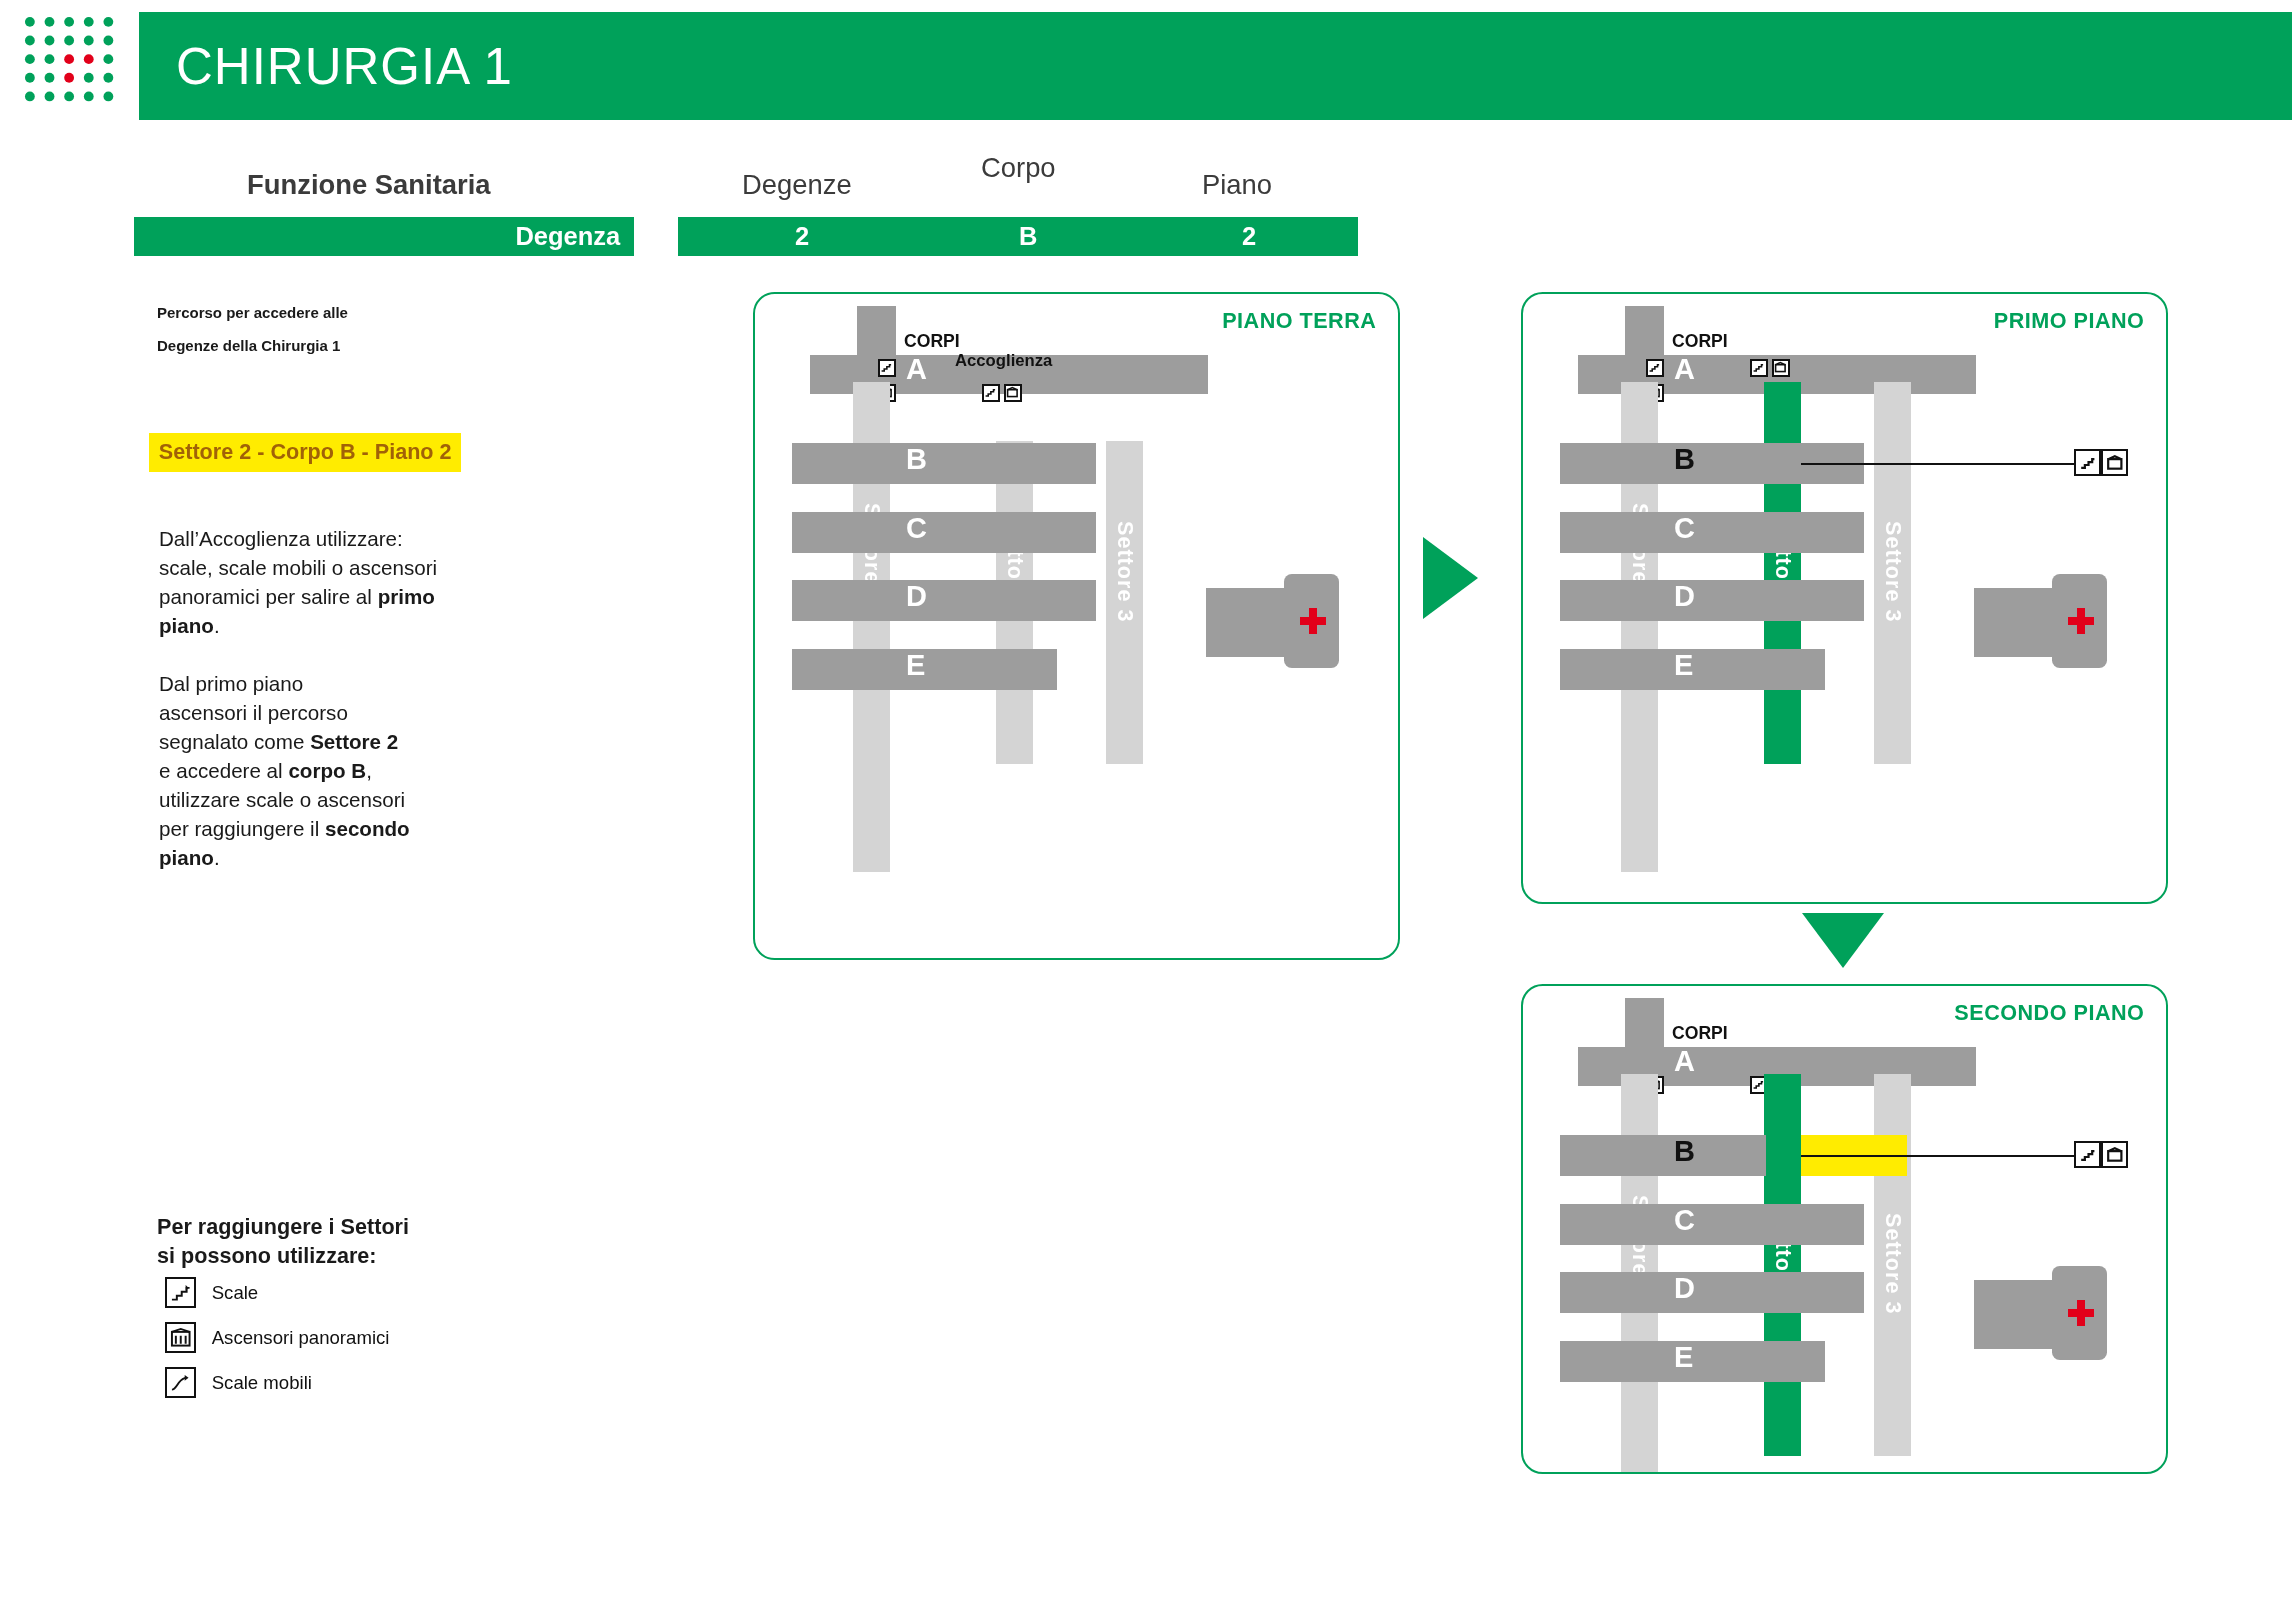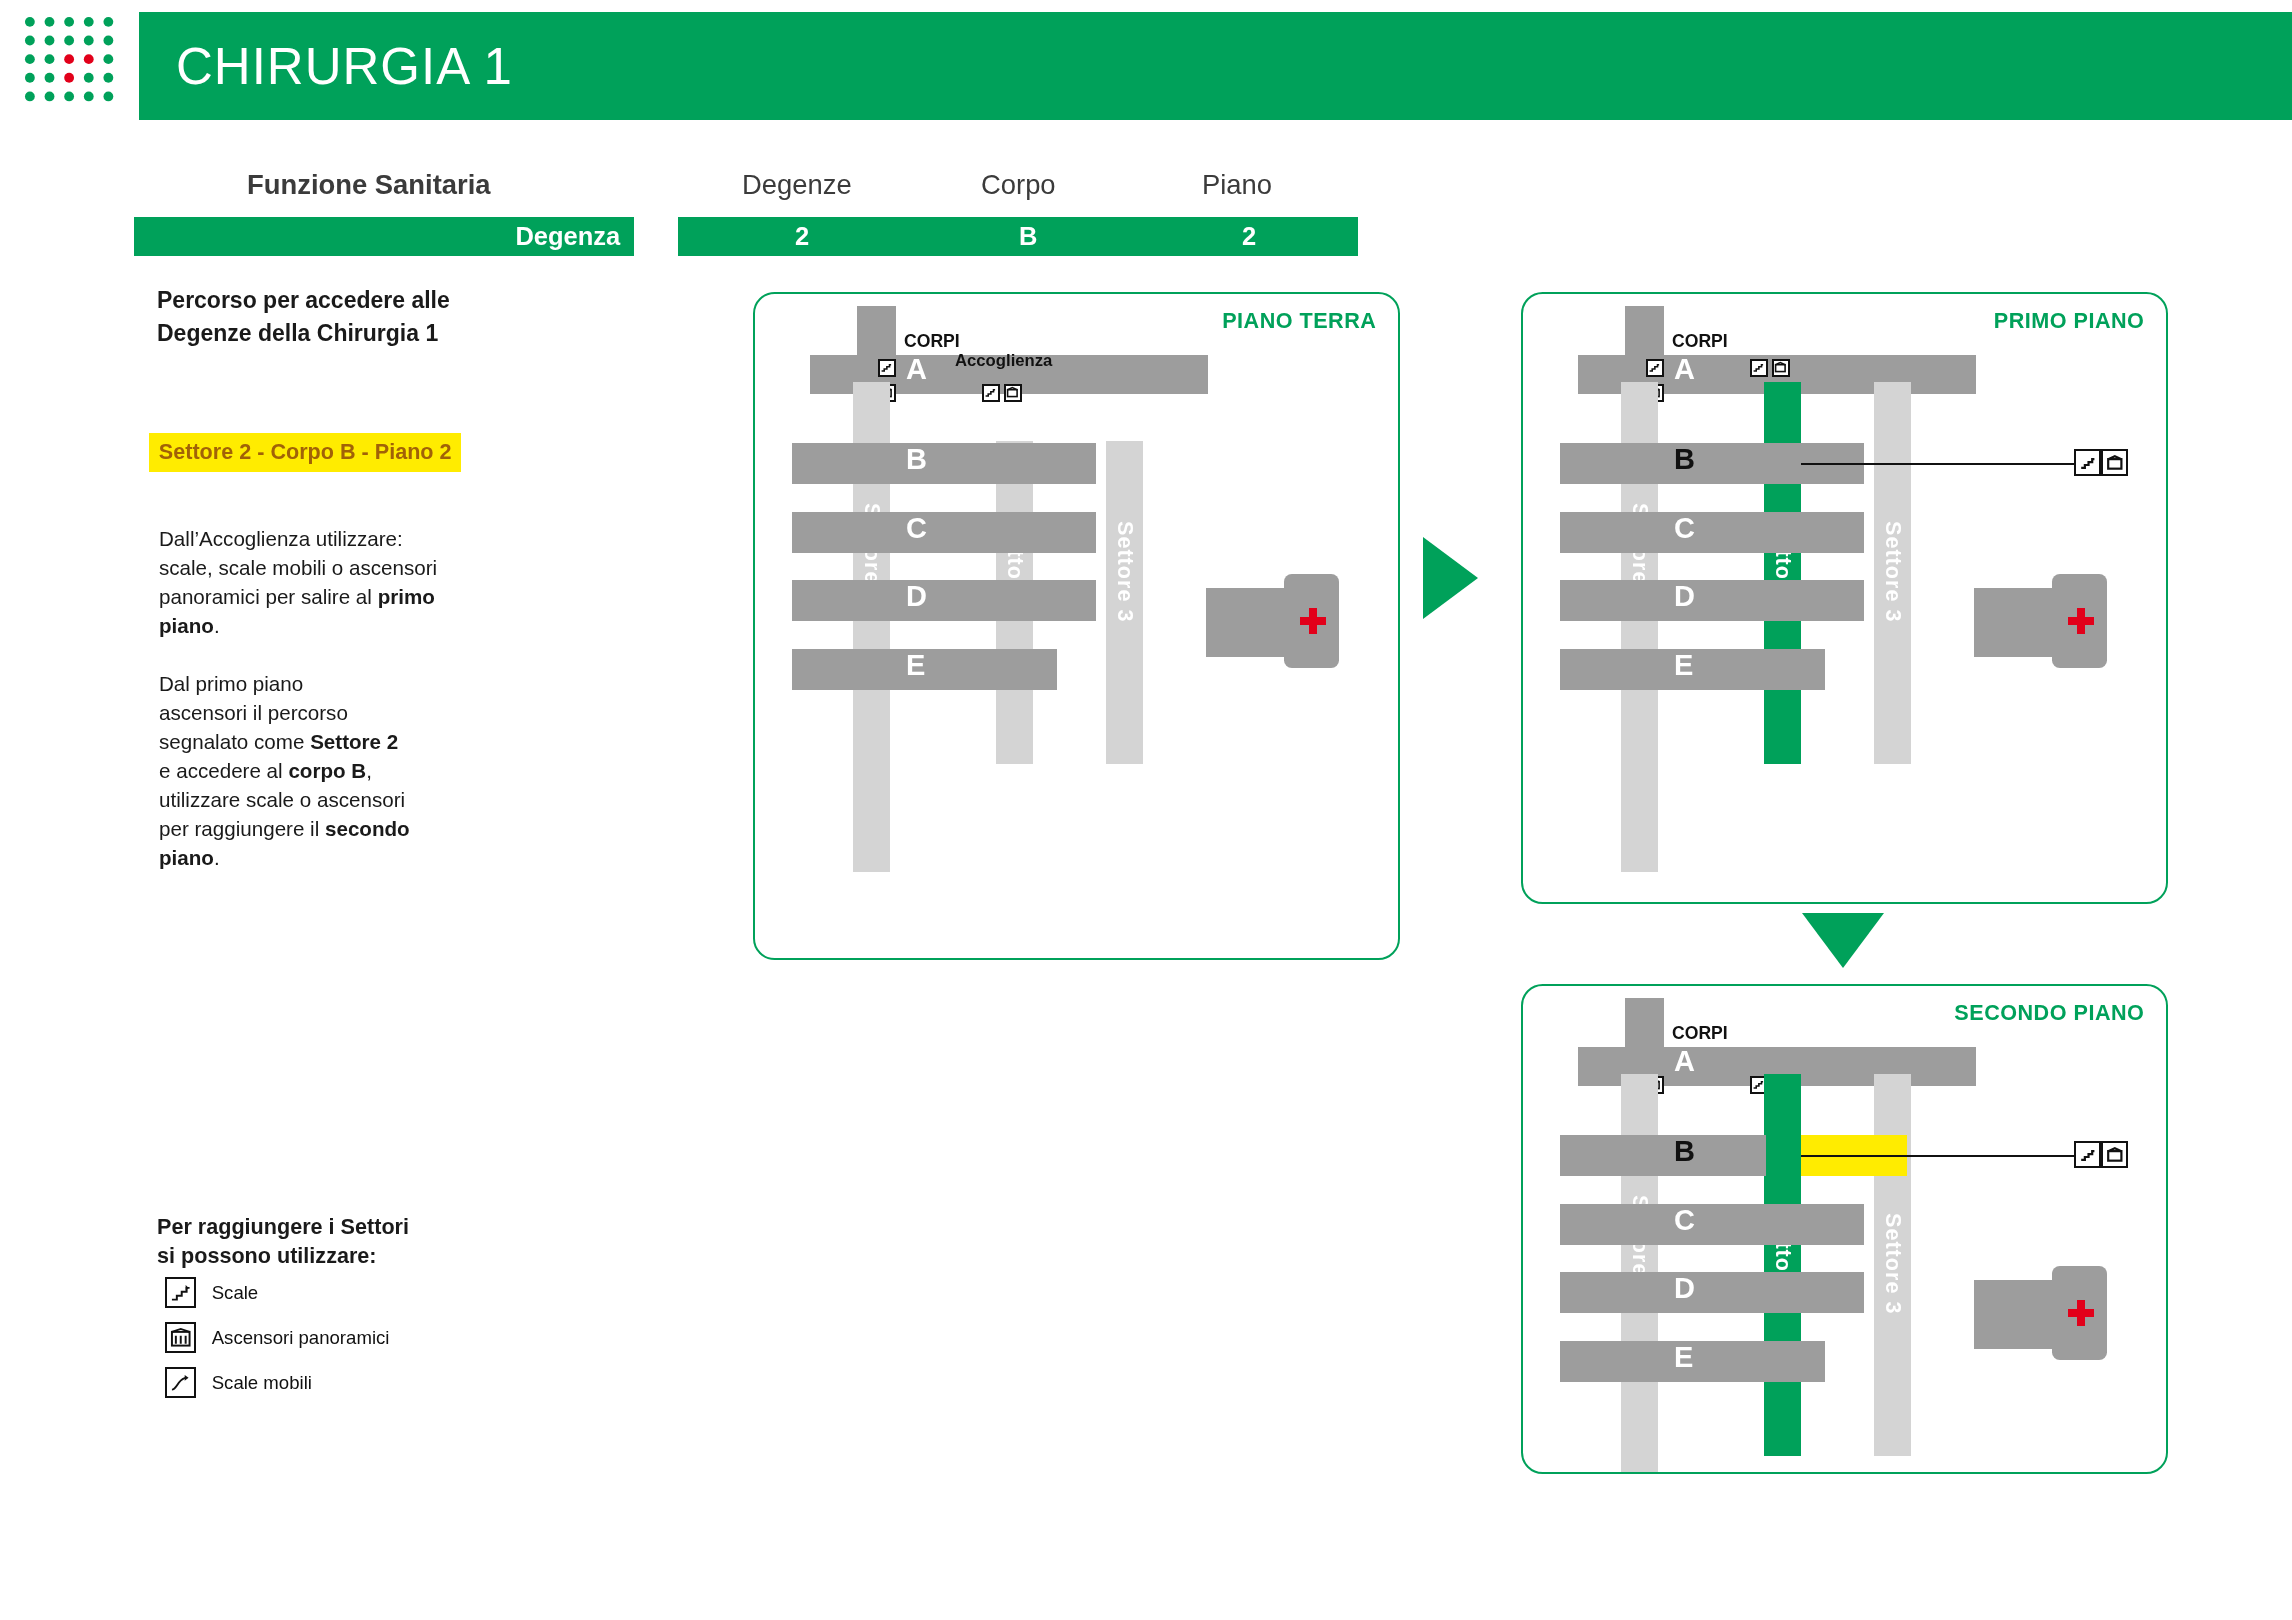--- a/index.html
+++ b/index.html
@@ -26,38 +26,38 @@
     white-space: nowrap;
   }
   .logo-dots {
     position: absolute; left: 21.6px; top: 13.7px;
     width: 106px; height: 104px;
   }
   
   .lbl { position: absolute; font-size: 27.4px; color: #3b3b3b; white-space: nowrap; }
   .lbl-funzione { left: 247px; top: 169px; font-weight: bold; }
   .lbl-settore  { left: 742px; top: 169px; }
-  .lbl-corpo    { left: 981px; top: 169px; }
+  .lbl-corpo    { left: 981px; top: 152px; }
   .lbl-piano    { left: 1202px; top: 169px; }
 
   .green-bar {
     position: absolute; background: #00a15a; height: 39px;
     color: #ffffff; font-weight: bold; font-size: 25.5px;
     display: flex; align-items: center;
   }
   .bar-degenza { left: 134px; top: 217px; width: 500px; justify-content: flex-end; padding-right: 13.7px; }
   .bar-values  { left: 678px; top: 217px; width: 680px; }
   .bar-values span { position: absolute; }
   .bv-settore { left: 117px; }
   .bv-corpo   { left: 341px; }
   .bv-piano   { left: 564px; }
 
   
   .txt { position: absolute; color: #1a1a1a; }
-  .intro { left: 157px; top: 284px; width: 412px; font-size: 23px; font-weight: bold; line-height: 33px; }
+  .intro { left: 157px; top: 296px; width: 412px; font-size: 15px; font-weight: bold; line-height: 33px; }
   .highlight {
     left: 149px; top: 433px;
     background: #ffec00; padding: 5.9px 9.8px 6.9px 9.8px;
     font-size: 21.6px; font-weight: bold; color: #a16207;
     display: inline-block;
   }
   .body-text { left: 159px; top: 524px; width: 412px; font-size: 20.6px; line-height: 29px; }
   .body-text p { margin: 0 0 29px 0; }
   .body-text b { font-weight: bold; }
 

